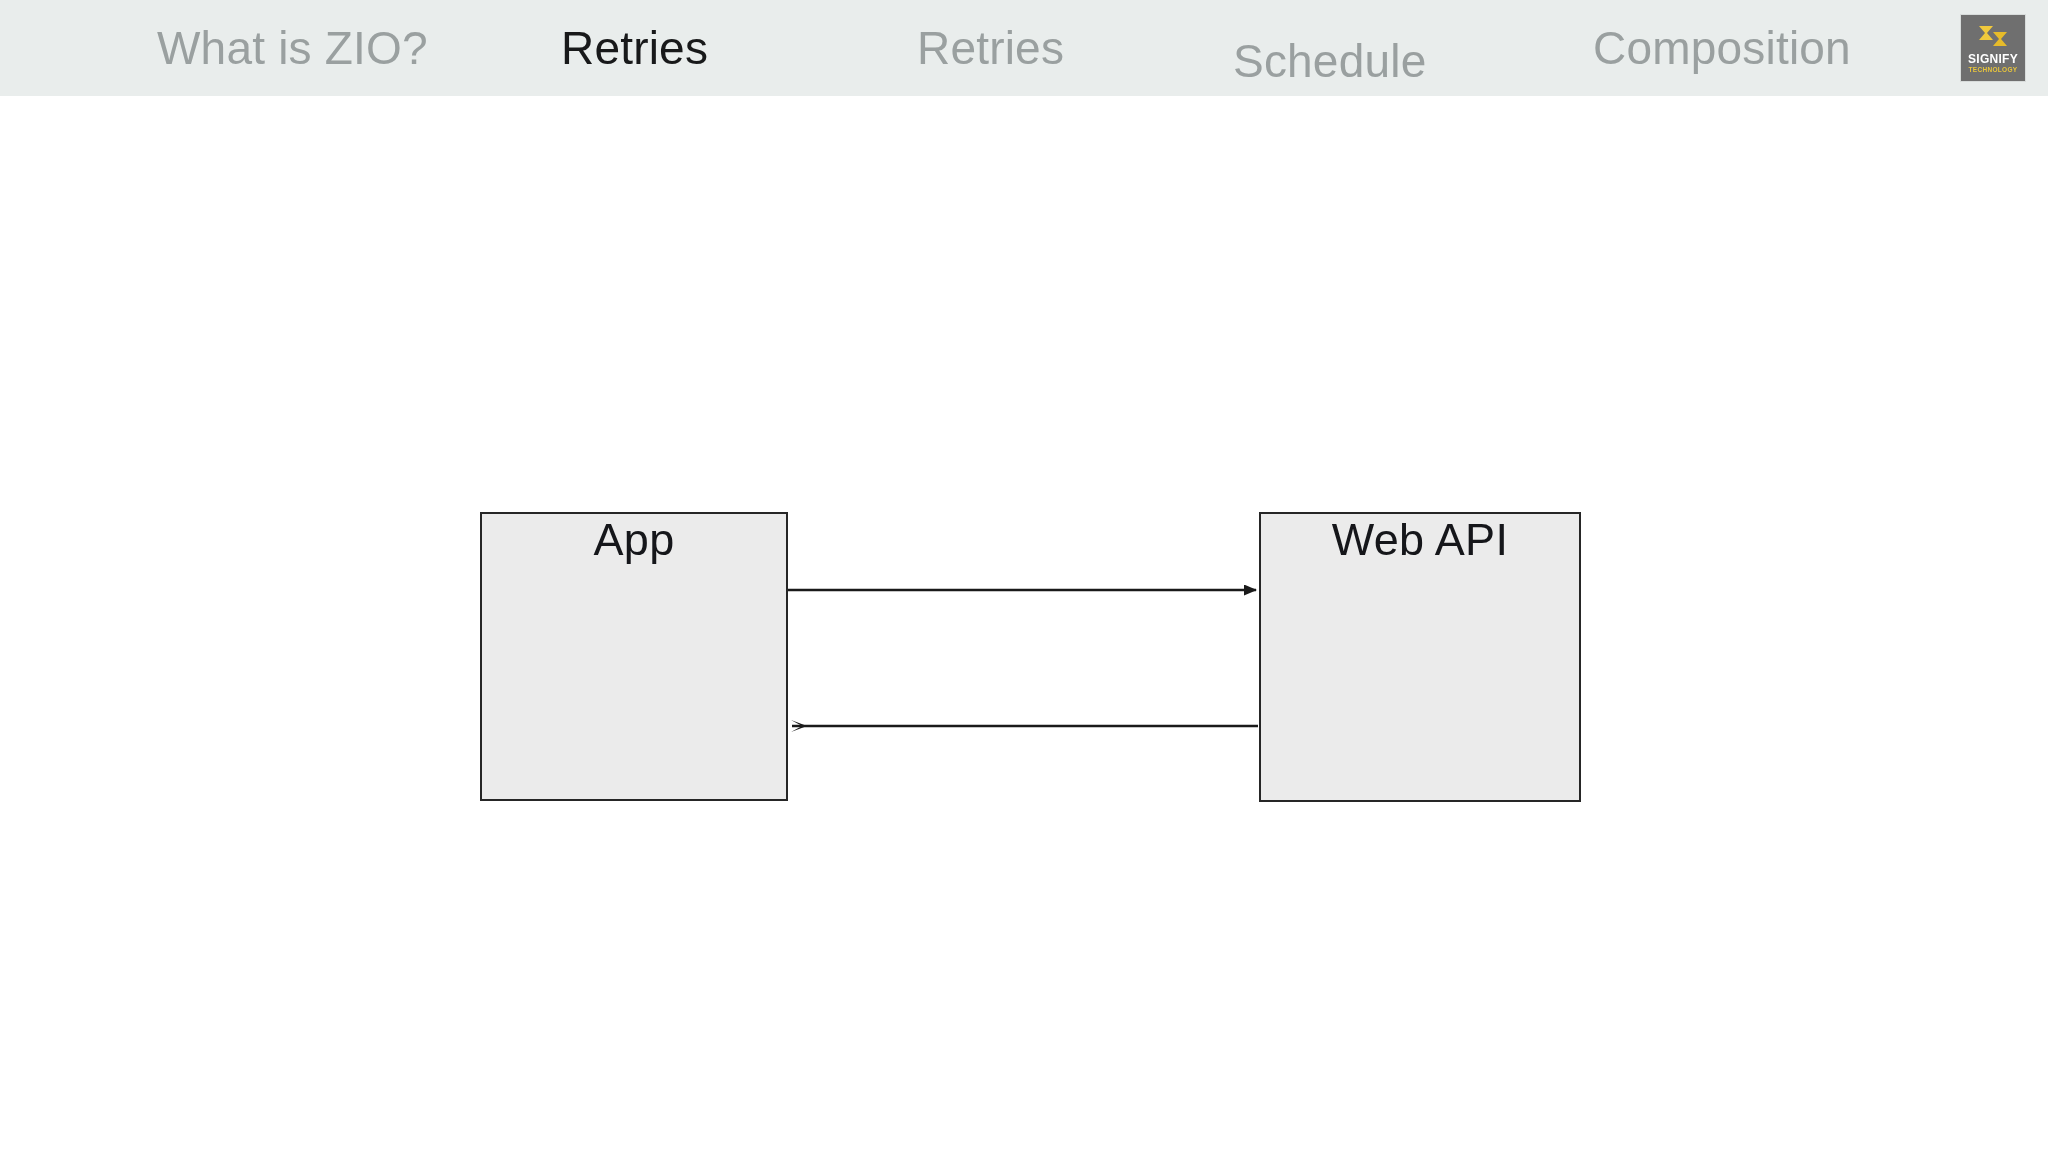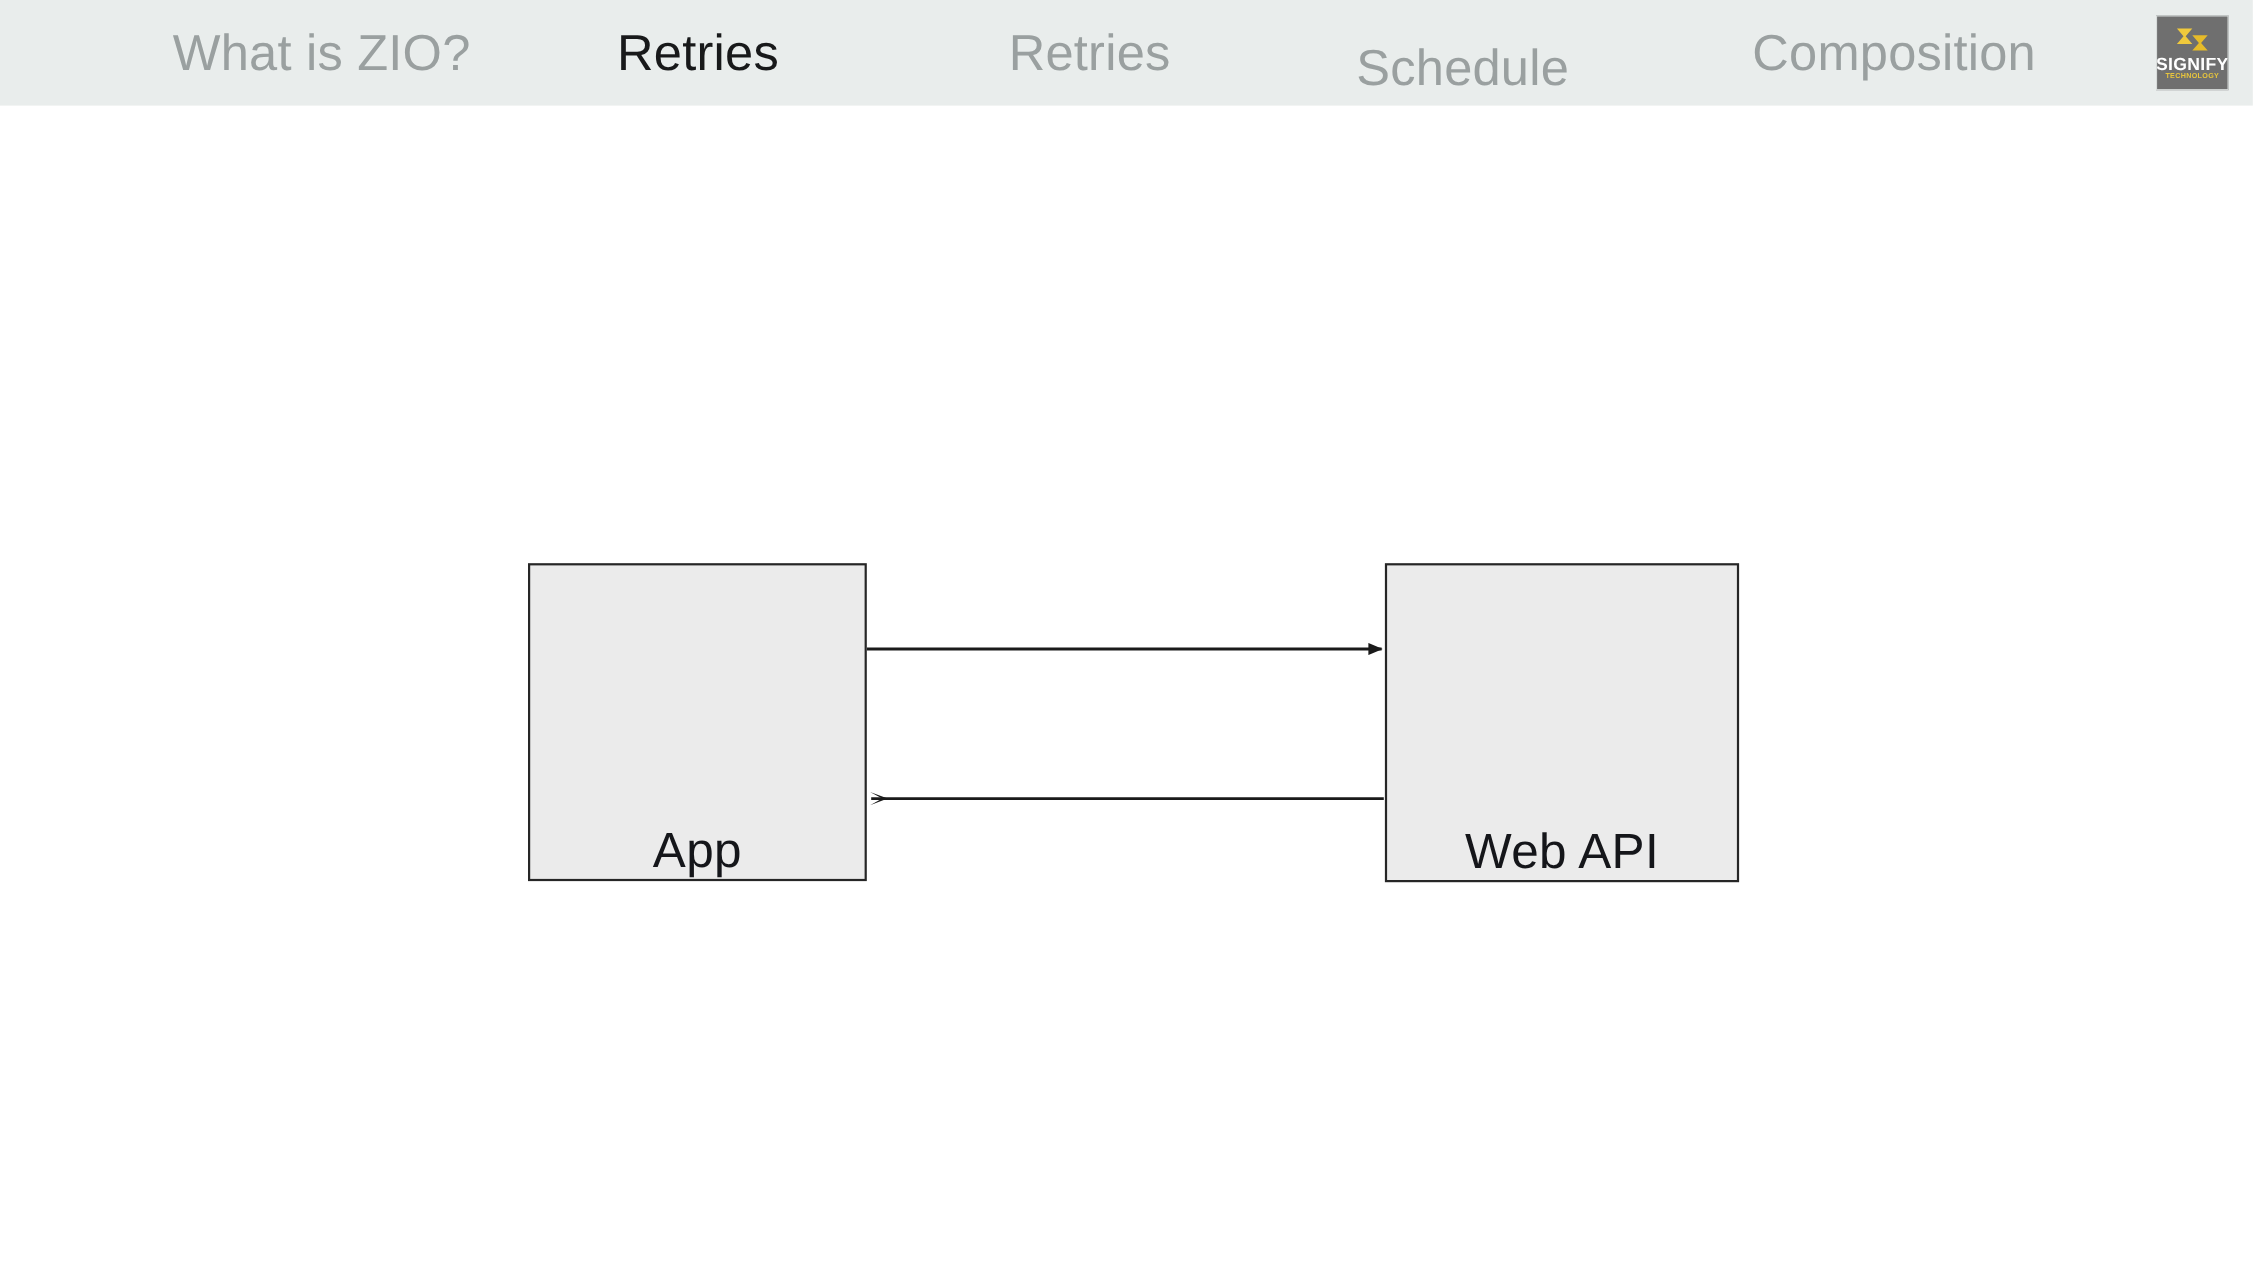--- a/index.html
+++ b/index.html
@@ -68,21 +68,21 @@
     padding-top: 5px;
     cursor: pointer;
     overflow: hidden;
   }
   #logo-mark {
     width: 34px;
     height: 32px;
     display: block;
   }
   #logo-name {
-    font-size: 16px;
+    font-size: 12px;
     font-weight: bold;
     color: #ffffff;
     letter-spacing: 0.3px;
     line-height: 11px;
     margin-top: 2px;
   }
   #logo-sub {
     font-size: 6.5px;
     font-weight: bold;
     color: #e8c53c;
@@ -99,21 +99,21 @@
     width: 2048px;
     height: 1056px;
   }
 
   .node-box {
     position: absolute;
     background: #ebebeb;
     border: 2px solid #262626;
     box-sizing: border-box;
     display: flex;
-    align-items: flex-end;
+    align-items: flex-start;
     justify-content: center;
   }
   .node-label {
     font-size: 45px;
     font-weight: 400;
     color: #15161a;
     letter-spacing: 0.3px;
     white-space: nowrap;
   }
 

